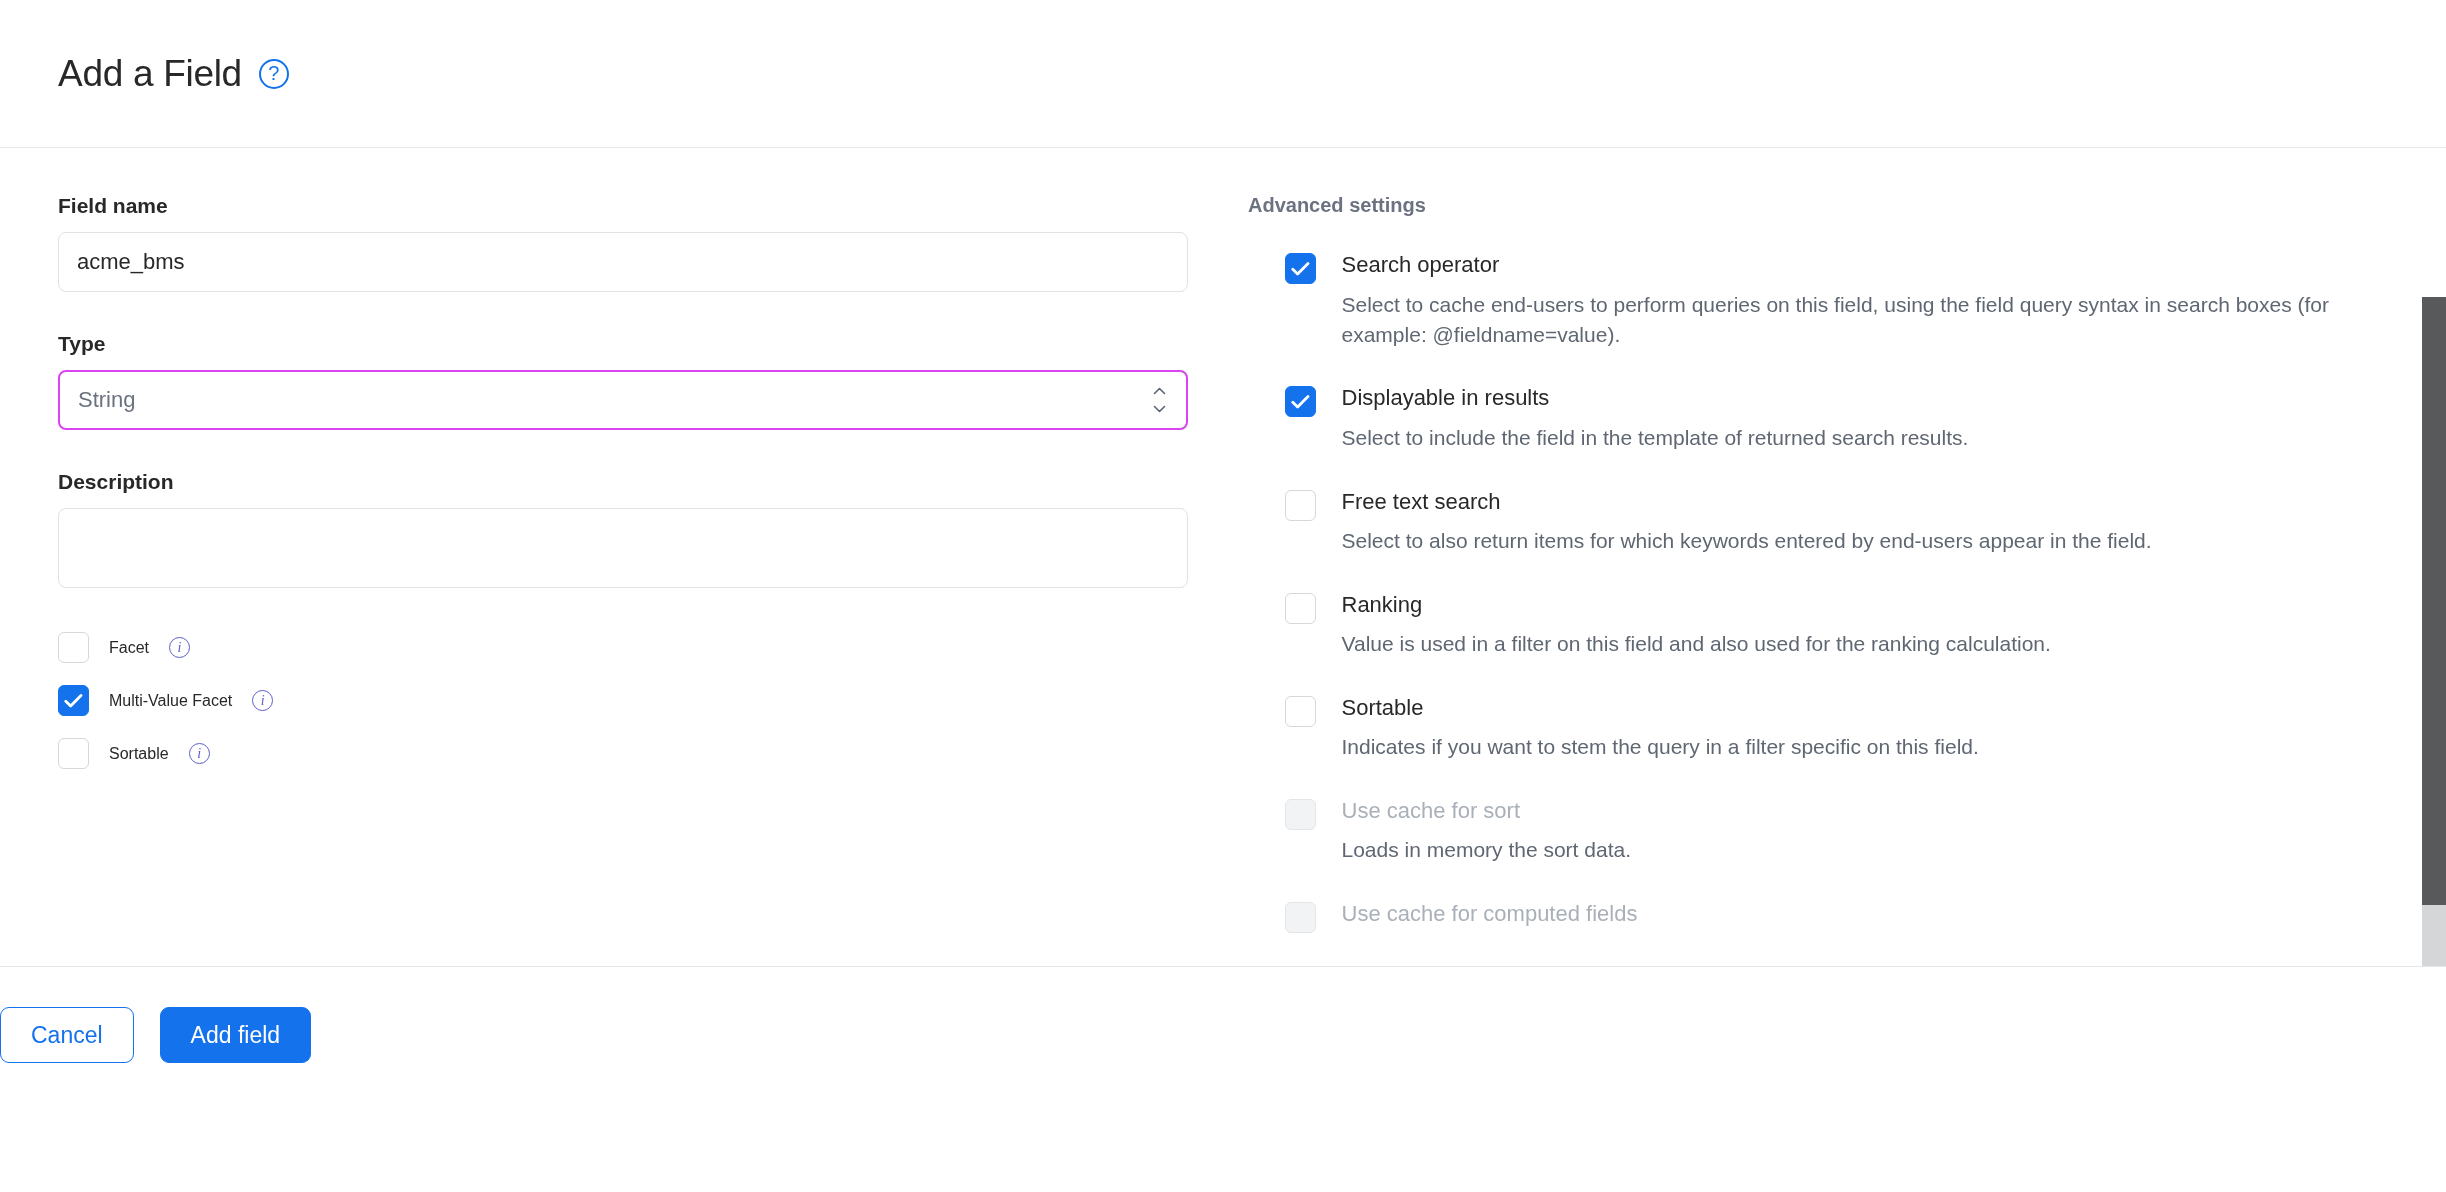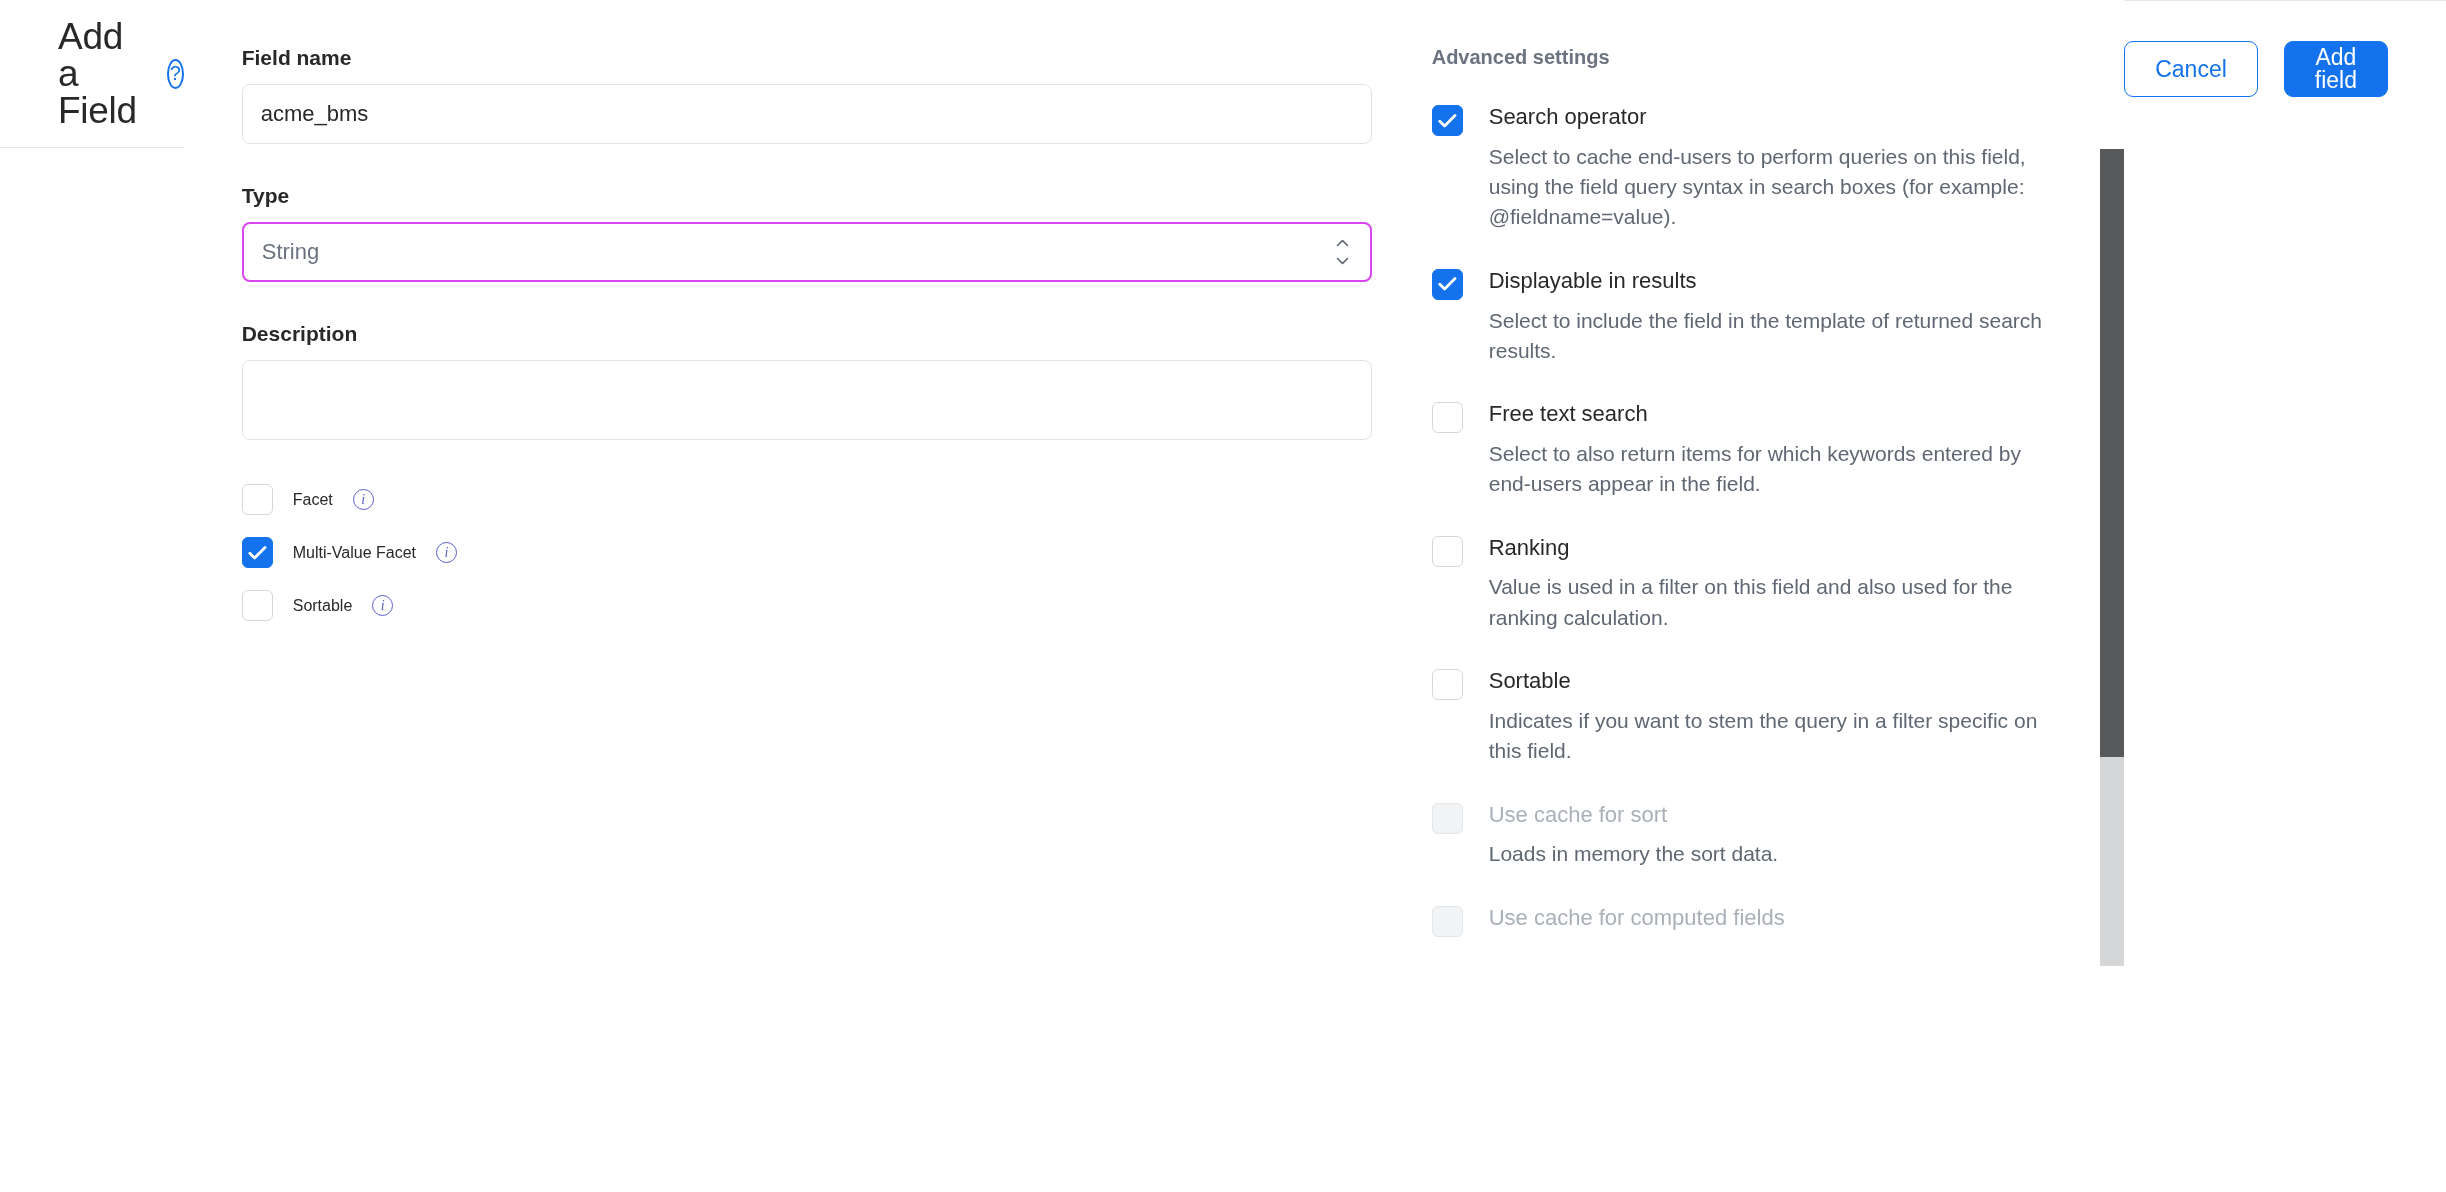--- a/index.html
+++ b/index.html
@@ -10,21 +10,21 @@
     font-family: "Liberation Sans", sans-serif;
     overflow: hidden;
   }
 
   .dialog {
     position: relative;
     width: 2446px;
     height: 1192px;
     background: #ffffff;
     display: flex;
-    flex-direction: row;
+    flex-direction: column;
   }
 
   
   .dialog-header {
     height: 148px;
     flex: 0 0 148px;
     border-bottom: 1px solid #e5e8eb;
     display: flex;
     align-items: center;
     padding-left: 58px;
@@ -197,21 +197,21 @@
     line-height: 1.45;
   }
   .adv-row .cbox { margin-top: 2px; }
 
   
   .dialog-footer {
     flex: 0 0 226px;
     border-top: 1px solid #e5e8eb;
     display: flex;
     align-items: flex-start;
-    justify-content: center;
+    justify-content: flex-start;
     padding: 40px 58px 0 0;
     gap: 26px;
     background: #ffffff;
   }
   .btn {
     font-family: "Liberation Sans", sans-serif;
     font-size: 23px;
     border-radius: 9px;
     cursor: pointer;
     height: 56px;

